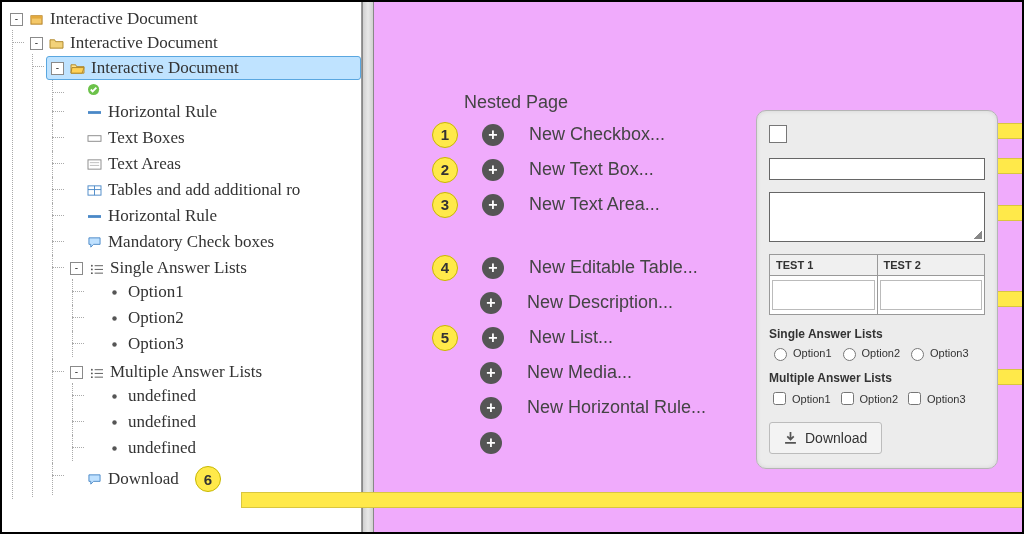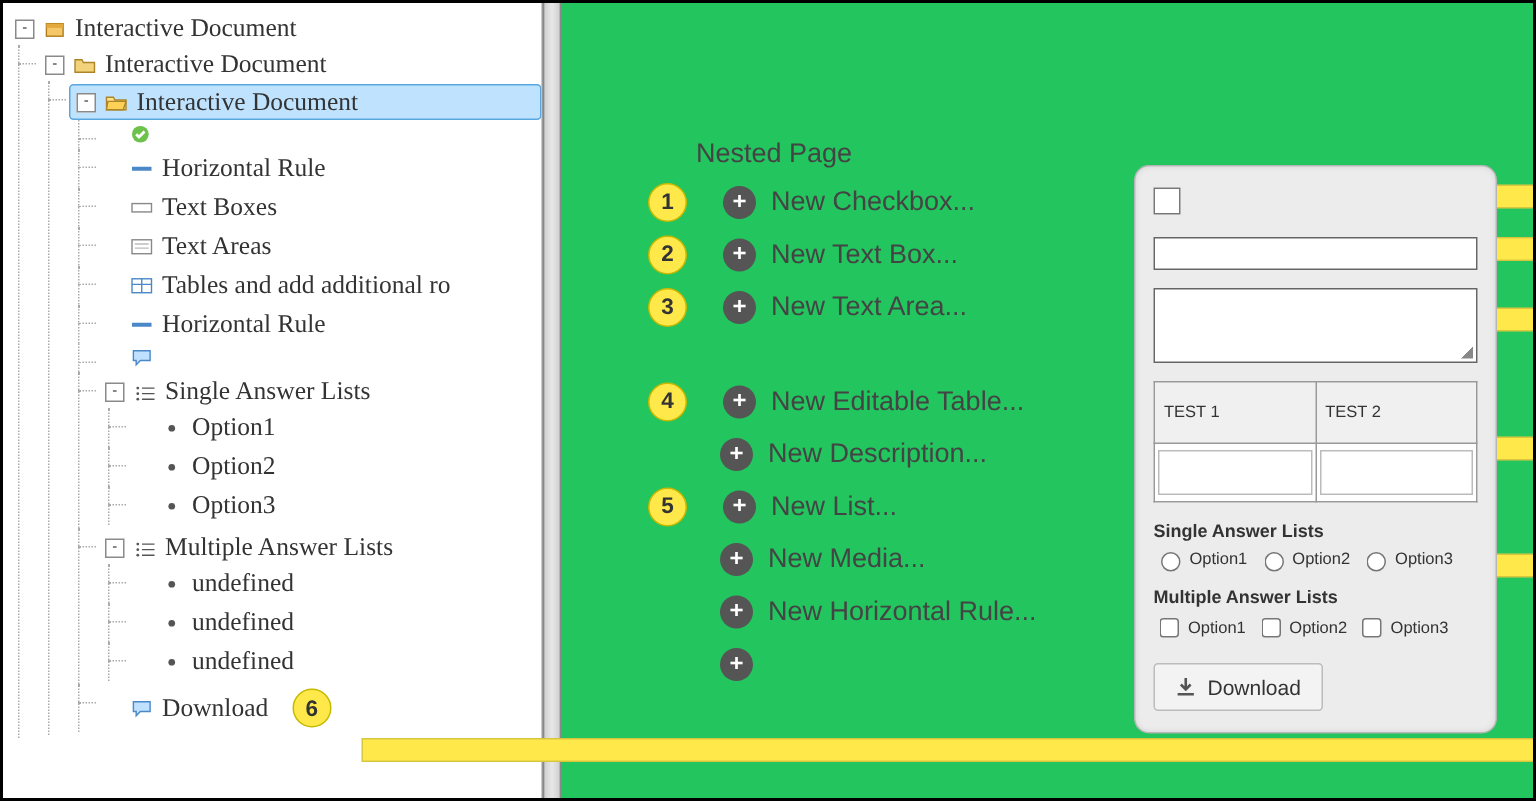--- a/index.html
+++ b/index.html
@@ -16,41 +16,41 @@
   .node.sel{background:#bfe3ff;border:1px solid #5aa7e0;}
   .tgl{width:11px;height:11px;border:1px solid #8a8a8a;font-size:10px;line-height:9px;text-align:center;background:#fff;cursor:pointer;flex:none;}
   .tgl.blank{border:none;}
   .ic{width:15px;height:13px;flex:none;}
   .lbl{font-size:17px;color:#333;font-family:Liberation Serif, serif;}
   
   .isvg{width:15px;height:13px;}
   
   .divider{width:10px;background:linear-gradient(to right,#d0d0d0,#e8e8e8,#d0d0d0);border-left:1px solid #888;border-right:1px solid #888;}
   
-  .right{flex:1;background:#22c55e;position:relative;padding:22px 0 0 58px;}
+  .right{flex:1;background:#f0abfc;position:relative;padding:22px 0 0 58px;}
   .page-title{font-size:18px;color:#444;margin:68px 0 4px 32px;}
   .actions{margin-top:4px;}
   .act{display:flex;align-items:center;gap:10px;height:35px;}
   .badge{width:24px;height:24px;border-radius:50%;background:#ffe94a;border:1px solid #c7b800;font-weight:bold;font-size:15px;display:flex;align-items:center;justify-content:center;}
   .badge.blank{background:transparent;border:none;}
   .plus{width:22px;height:22px;border-radius:50%;background:#555;color:#fff;font-size:16px;font-weight:bold;display:flex;align-items:center;justify-content:center;margin-left:14px;}
-  .act .txt{font-size:18px;color:#444;}
+  .act .txt{font-size:18px;color:#444;margin-left:15px;}
   .gap{height:28px;}
   
   .arrow{position:absolute;height:14px;background:#ffe94a;border:1px solid rgba(0,0,0,.15);}
   .arrow::after{content:"";position:absolute;right:-17px;top:-6px;border-left:17px solid #ffe94a;border-top:13px solid transparent;border-bottom:13px solid transparent;}
   
   .panel{position:absolute;right:24px;top:108px;width:216px;background:#ececec;border:1px solid #b5b5b5;border-radius:10px;padding:14px 12px 14px 12px;box-shadow:inset 0 0 4px rgba(0,0,0,.1);}
   .panel .row{margin-bottom:12px;}
   .chkbox{width:16px;height:16px;border:1px solid #777;background:#fff;display:inline-block;}
   .tbox{width:100%;height:22px;border:1px solid #666;background:#fff;box-sizing:border-box;}
   .tarea{width:100%;height:50px;border:1px solid #666;background:#fff;box-sizing:border-box;position:relative;}
   .tarea::after{content:"";position:absolute;right:2px;bottom:2px;width:8px;height:8px;background:linear-gradient(135deg,transparent 50%,#888 50%);}
   .tbl{width:100%;border:1px solid #888;border-collapse:collapse;background:#fff;font-size:11px;}
-  .tbl th{background:#f0f0f0;border:1px solid #999;padding:14px 6px;font-weight:normal;text-align:left;}
+  .tbl th{background:#f0f0f0;border:1px solid #999;padding:4px 6px;font-weight:bold;text-align:left;}
   .tbl td{border:1px solid #999;height:34px;padding:2px;}
   .tbl td>div{border:1px solid #bbb;height:28px;}
   .grp-title{font-size:12px;font-weight:bold;margin:10px 0 4px 0;}
   .opts{display:flex;gap:6px;font-size:11px;align-items:center;}
   .opts label{display:flex;align-items:center;gap:3px;}
   .dlbtn{margin-top:14px;padding:7px 14px;background:#f3f3f3;border:1px solid #bcbcbc;border-radius:3px;font-size:14px;display:inline-flex;align-items:center;gap:8px;cursor:pointer;}
   .dlbtn svg{width:13px;height:13px;}
 </style>
 </head>
 <body>
@@ -152,20 +152,21 @@
                             </svg></span>
                           <span class="lbl">Horizontal Rule</span>
                         </div>
                       </li>
                       <li>
                         <div class="node">
                           <span class="tgl blank"></span>
                           <span class="ic"><svg class="isvg" viewBox="0 0 16 14">
                               <path d="M2 2h12v7H7l-3 3V9H2z" fill="#bfe1ff" stroke="#4a88c7"></path>
                             </svg></span>
+                          <span class="lbl">Mandatory Check boxes</span>
                         </div>
                       </li>
                       <li>
                         <div class="node">
                           <span class="tgl">-</span>
                           <span class="ic"><svg class="isvg" viewBox="0 0 16 14">
                               <circle cx="3" cy="4" r="1" fill="#555"></circle>
                               <circle cx="3" cy="8" r="1" fill="#555"></circle>
                               <circle cx="3" cy="12" r="1" fill="#555"></circle>
                               <line x1="6" y1="4" x2="15" y2="4" stroke="#555"></line>

